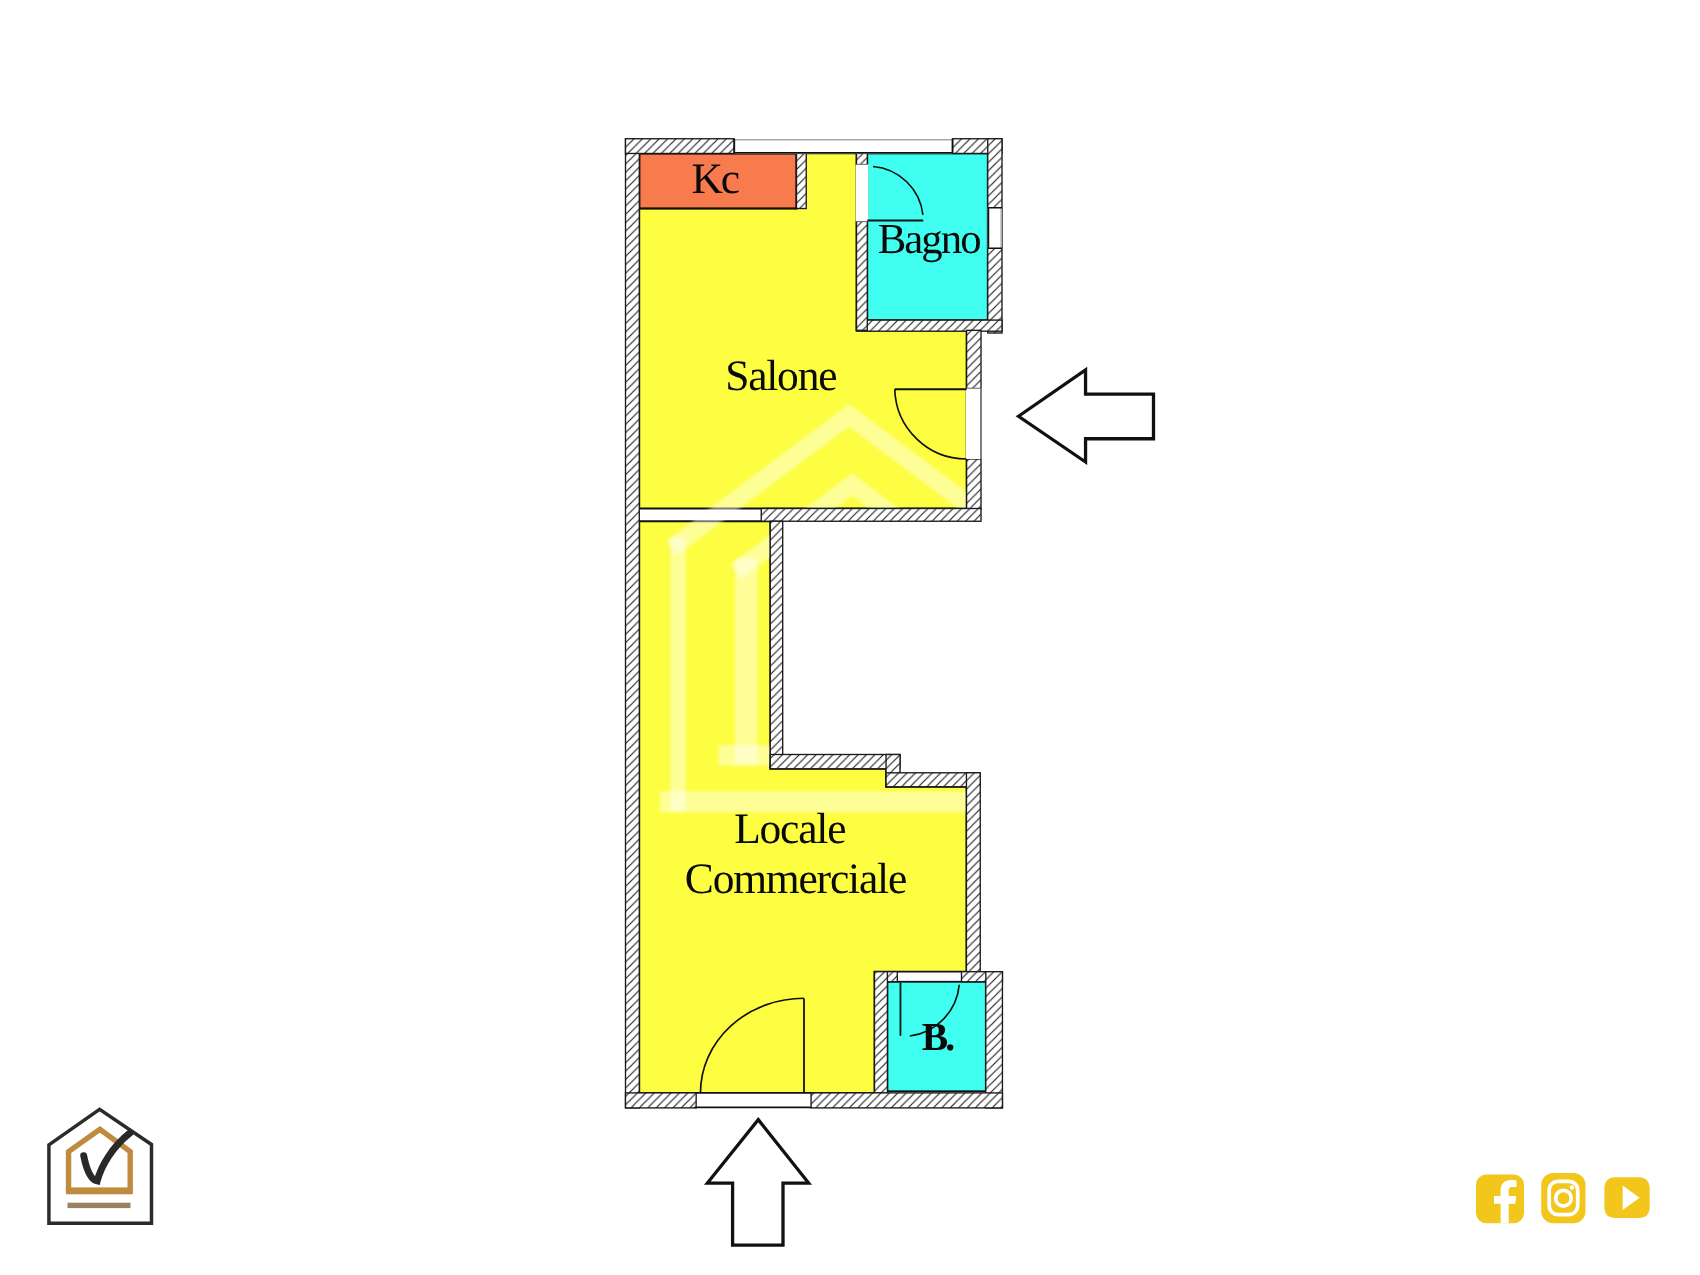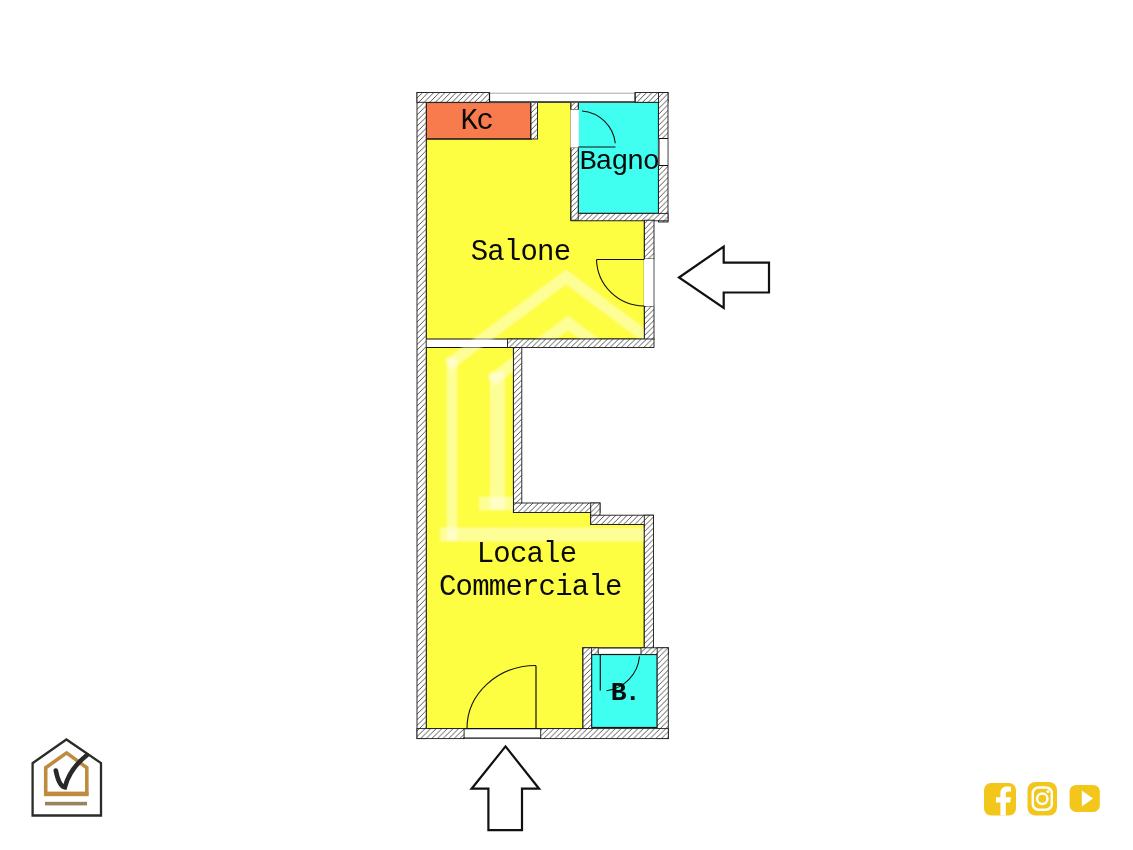--- a/index.html
+++ b/index.html
@@ -1,17 +1,17 @@
 <!DOCTYPE html>
 <html><head>
 <meta charset="utf-8">
 <style>
 html,body{margin:0;padding:0;background:#ffffff;}
 #page{width:1133px;height:850px;position:relative;overflow:hidden;background:#ffffff;
-font-family:Liberation Mono, monospace;}
+font-family:Liberation Serif, serif;}
 svg{position:absolute;left:0;top:0;}
 </style>
 </head>
 <body>
 
 <div id="page">
 <svg width="1133" height="850" viewBox="0 0 1133 850">
 <defs>
 <filter id="soften" x="-10%" y="-10%" width="120%" height="120%">
 <feGaussianBlur stdDeviation="0.9"></feGaussianBlur>

